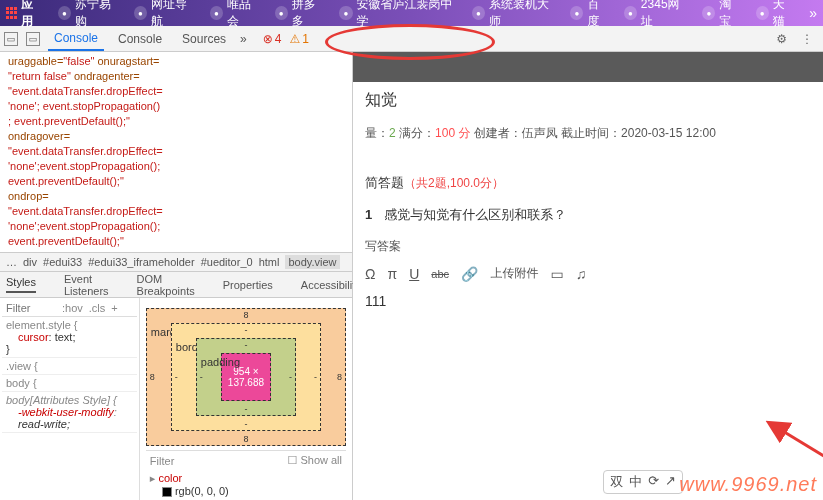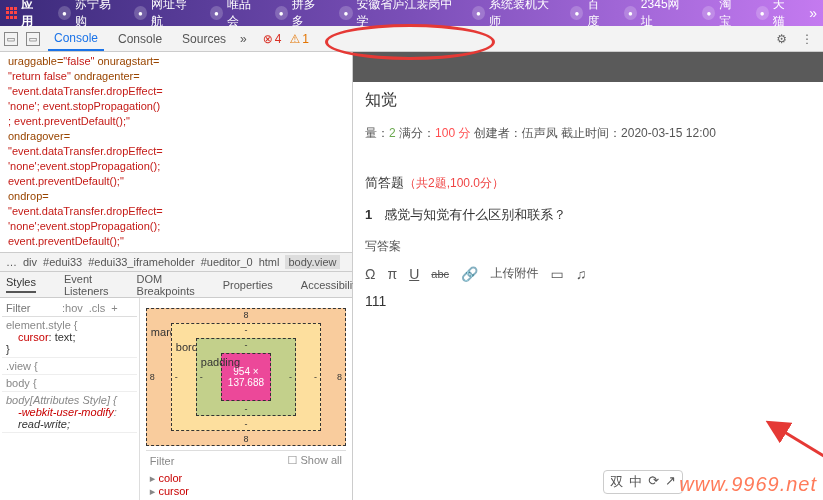--- a/index.html
+++ b/index.html
@@ -230,20 +230,21 @@
               </div>
             </div>
           </div>
         </div>
         <div class="filter2">
           <span>Filter</span>
           <span style="margin-left:auto">☐ <span>Show all</span></span>
         </div>
         <div class="comp">
           <div><span class="tri">▸ </span><span class="k">color</span></div>
+          <div style="padding-left:12px"><span class="sw"></span> <span>rgb(0, 0, 0)</span></div>
           <div><span class="tri">▸ </span><span class="k">cursor</span></div>
           <div style="padding-left:12px">text</div>
 
         </div>
       </div>
     </div>
   </div>
 
   <div class="right">
     <div class="graybar"></div>

